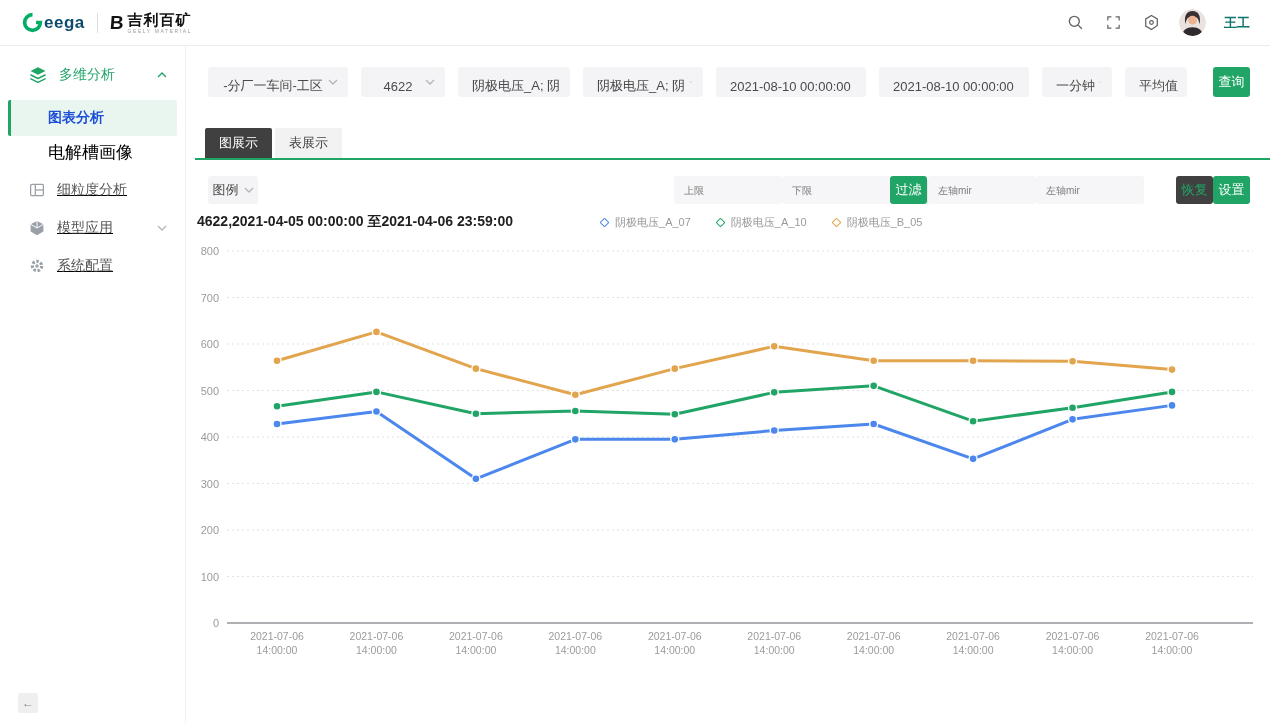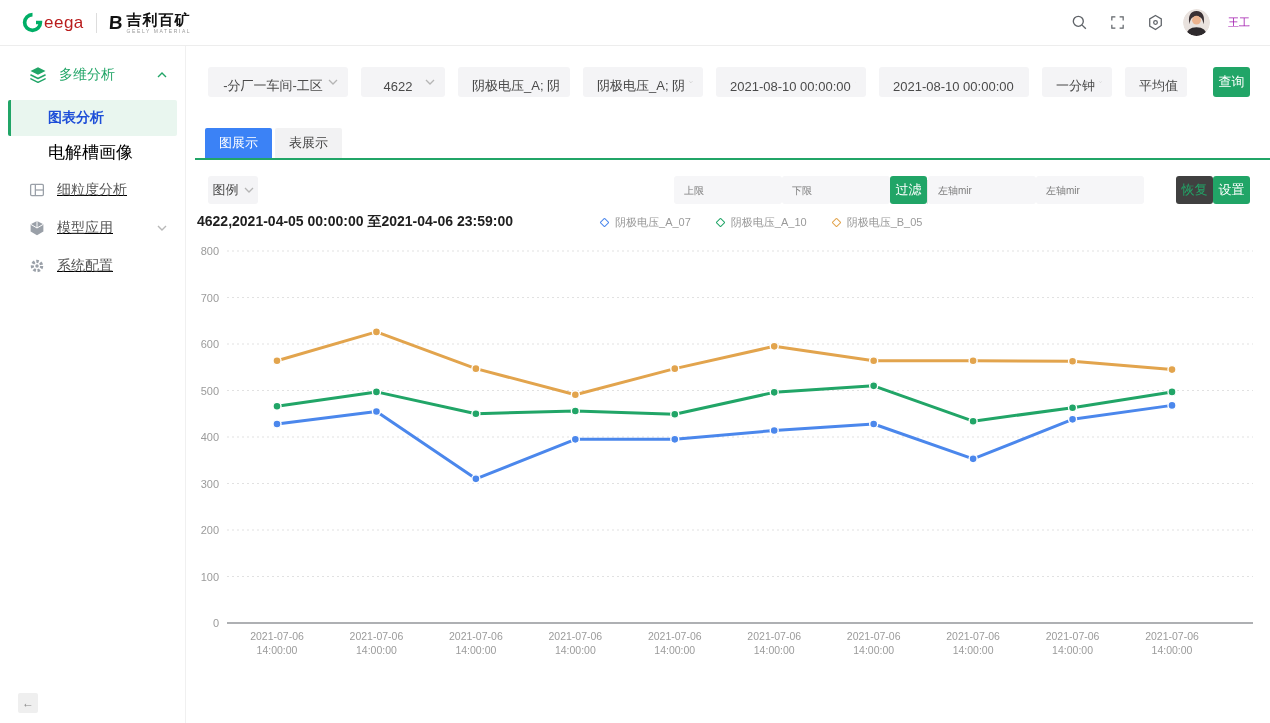--- a/index.html
+++ b/index.html
@@ -3,31 +3,31 @@
 <meta charset="utf-8">
 <style>
   * { margin:0; padding:0; box-sizing:border-box; }
   html,body { width:1270px; height:723px; background:#fff; overflow:hidden;
     font-family:"Liberation Sans","DejaVu Sans",sans-serif; }
   
   .header { height:46px; display:flex; align-items:center; justify-content:space-between;
     padding:0 20px 0 22px; border-bottom:1px solid #ededed; }
   .logo-wrap { display:flex; align-items:center; gap:12px; }
   .brand { display:flex; align-items:center; gap:1px; }
-  .brand-suffix { font-size:17px; font-weight:400; color:#b91c1c; letter-spacing:0.5px; }
+  .brand-suffix { font-size:17px; font-weight:700; color:#0c4a6e; letter-spacing:0.5px; }
   .logo-divider { width:1px; height:20px; background:#ddd; }
   .partner { display:flex; align-items:center; gap:4px; }
   .partner-mark { font-size:19px; font-weight:900; color:#111; transform:skewX(-4deg); }
   .partner-text { display:flex; flex-direction:column; line-height:1; }
   .partner-name { font-size:15px; font-weight:700; color:#111; letter-spacing:1px; }
   .partner-sub { font-size:5px; color:#999; letter-spacing:1.6px; margin-top:2px; }
   .header-right { display:flex; align-items:center; gap:18px; }
   .hicon { width:20px; height:20px; display:flex; align-items:center; justify-content:center; cursor:pointer; }
   .avatar { width:27px; height:27px; border-radius:50%; overflow:hidden; }
-  .user-name { font-size:11px; color:#a21caf; }
+  .user-name { font-size:13px; color:#0f766e;font-weight:bold; }
   
   .page-body { display:flex; height:677px; }
   .sidebar { width:186px; border-right:1px solid #f0f0f0; height:100%; position:relative; }
   .main { flex:1; position:relative; }
   
   .group-row { height:38px; margin-top:10px; display:flex; align-items:center;
     padding:0 18px 0 28px; cursor:pointer; }
   .group-row .lbl { font-size:14px; color:#21a567; margin-left:11px; flex:1; }
   .sub-active { height:36px; margin:6px 8px 0; display:flex; align-items:center;
     padding-left:37px; background:#e9f6ef; border-left:3px solid #21a567;
@@ -48,21 +48,21 @@
   .chip .chip-label { flex:1; text-align:center; padding:0 4px; white-space:nowrap;margin-top:8px; }
   .w140{width:140px}.w84{width:84px}.w110{width:112px}.w120{width:120px}
   .w150{width:150px}.w70{width:70px}.w62{width:62px}
   .btn-green { height:30px; width:37px; background:#21a567; color:#fff; border:none;
     border-radius:3px; font-size:13px; cursor:pointer;
     font-family:"Liberation Sans","DejaVu Sans",sans-serif; }
   
   .tabs-row { margin:31px 0 0 9px; border-bottom:2px solid #21a567; display:flex; padding-left:10px; }
   .tab { height:30px; padding:0 14px; display:flex; align-items:center; font-size:13px;
     border-radius:2px 2px 0 0; cursor:pointer; }
-  .tab.active { background:#3b82f6; color:#fff; }
+  .tab.active { background:#404040; color:#fff; }
   .tab.inactive { background:#f2f2f3; color:#444; margin-left:3px; }
   
   .toolbar { display:flex; align-items:flex-end; margin:16px 20px 0 22px; height:28px; }
   .chip-sm { height:28px; width:50px; background:#f4f4f6; border-radius:3px; display:flex;
     align-items:center; justify-content:center; gap:5px; font-size:13px; color:#4a4a4a; cursor:pointer; }
   .tb-input { height:28px; width:108px; background:#f6f6f8; border:none; border-radius:3px;
     padding:0 10px; font-size:10px; color:#444;
     font-family:"Liberation Sans","DejaVu Sans",sans-serif; }
   .tb-input::placeholder { color:#7d7d7d; opacity:1; }
   .tb-btn { height:28px; width:37px; border:none; border-radius:3px; font-size:13px; cursor:pointer;

